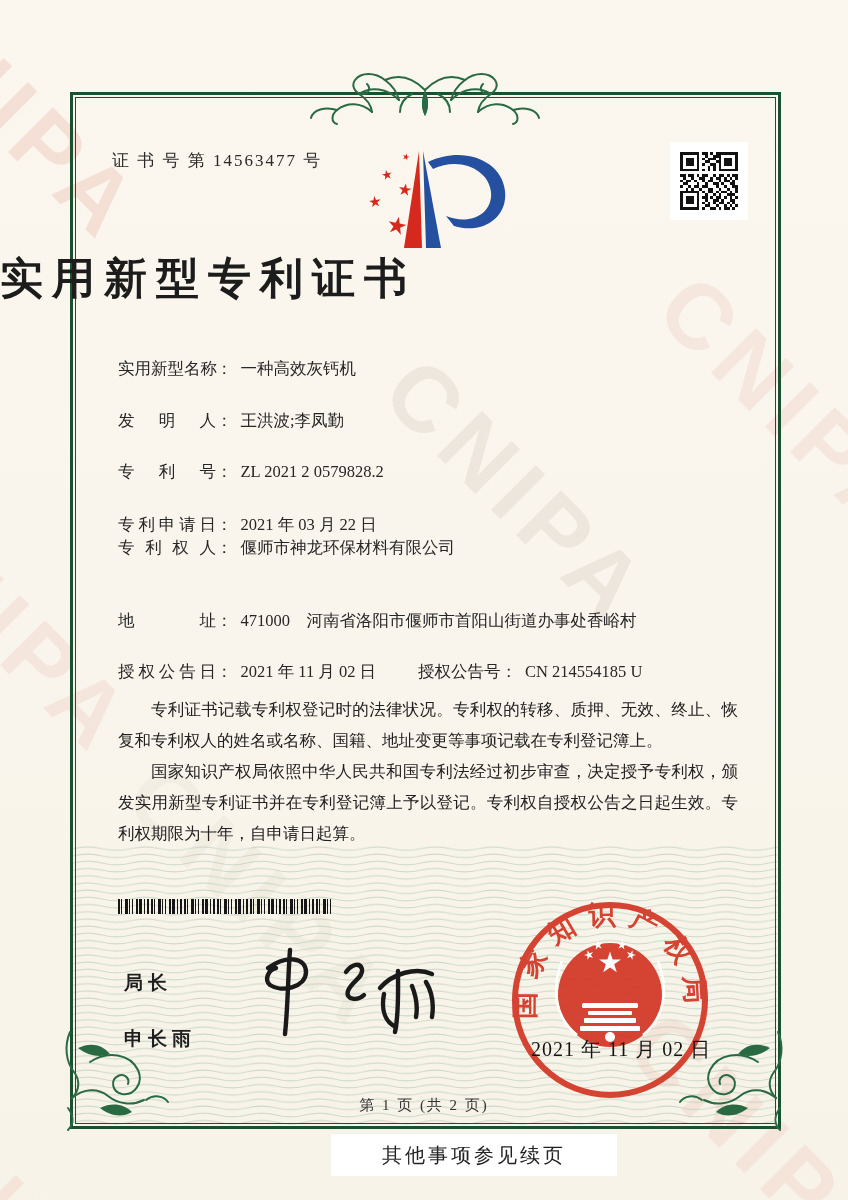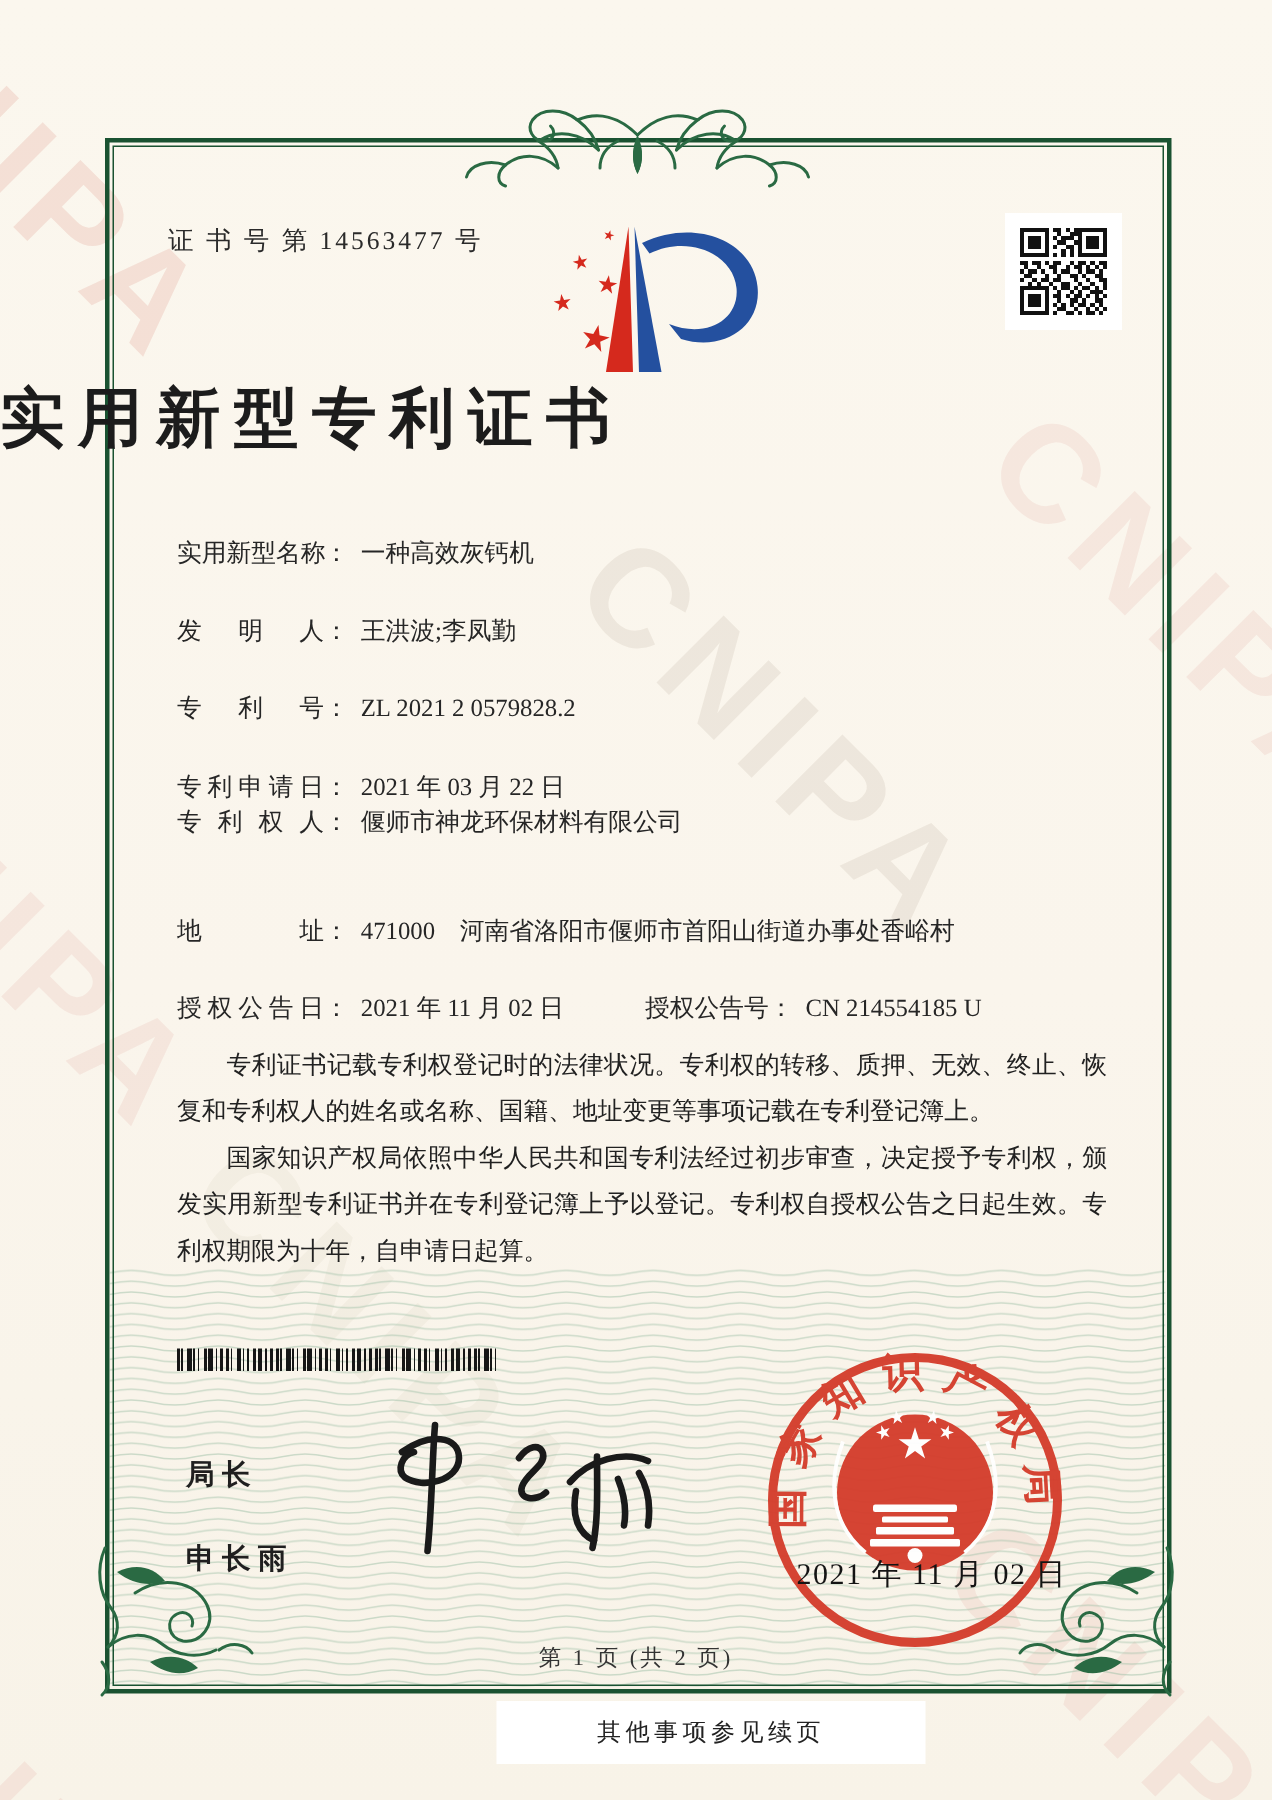--- a/index.html
+++ b/index.html
@@ -30,42 +30,42 @@
   .logo{position:absolute;left:342px;top:146px;width:182px;height:106px;z-index:3;}
   .qrbox{position:absolute;left:670px;top:142px;width:78px;height:78px;background:#ffffff;
     display:flex;align-items:center;justify-content:center;z-index:3;}
   .title{position:absolute;left:0;top:250px;width:100%;text-align:left;
     font-size:43px;font-weight:700;letter-spacing:9px;color:#1c1c1c;z-index:3;}
   
   .frow{position:absolute;left:118px;font-size:16.5px;line-height:22px;color:#262626;z-index:3;white-space:nowrap;}
   .flabel{display:inline-block;width:98px;text-align:justify;text-align-last:justify;vertical-align:bottom;}
   .fcolon{display:inline-block;}
   .fvalue{margin-left:8px;white-space:pre;font-family:Liberation Serif, serif;}
-  .grant-no{position:absolute;left:312px;top:0;white-space:nowrap;}
+  .grant-no{position:absolute;left:300px;top:0;white-space:nowrap;}
   
   .bodytxt{position:absolute;left:118px;top:694px;width:620px;z-index:3;
     font-size:16.5px;line-height:31px;text-align:justify;color:#212121;}
   .bodytxt p{margin:0;text-indent:2em;}
   
   .barcode{position:absolute;left:118px;top:899px;width:216px;height:15px;z-index:3;
     background:repeating-linear-gradient(90deg,#161616 0 2px,transparent 2px 3px,#161616 3px 4px,
       transparent 4px 7px,#161616 7px 10px,transparent 10px 11px,#161616 11px 12px,transparent 12px 14px,
       #161616 14px 15px,transparent 15px 18px,#161616 18px 20px,transparent 20px 21px,#161616 21px 24px,
       transparent 24px 26px,#161616 26px 27px,transparent 27px 29px,#161616 29px 31px,transparent 31px 33px);}
   .sig-title{position:absolute;left:124px;top:970px;font:700 19px "Liberation Sans",sans-serif;
     letter-spacing:5px;color:#1f1f1f;z-index:3;}
   .sig-name{position:absolute;left:124px;top:1006px;font:700 19px "Liberation Sans",sans-serif;
     letter-spacing:5px;color:#1f1f1f;z-index:3;margin-top:20px;}
   .signature{position:absolute;left:252px;top:942px;width:196px;height:102px;z-index:4;}
   .seal{position:absolute;left:505px;top:895px;width:210px;height:210px;z-index:3;opacity:0.95;}
   .sealdate{position:absolute;left:531px;top:1036px;font-size:20px;letter-spacing:1px;color:#141414;z-index:5;}
   .pageinfo{position:absolute;left:0;top:1096px;width:100%;text-align:center;
     font-size:15px;letter-spacing:2px;color:#333;z-index:3;}
   .notebox{position:absolute;left:331px;top:1134px;width:286px;height:42px;background:#ffffff;
-    display:flex;align-items:center;justify-content:center;font-size:16px;letter-spacing:3px;color:#222;z-index:3;}
+    display:flex;align-items:center;justify-content:center;font-size:20px;letter-spacing:3px;color:#222;z-index:3;}
 </style>
 </head>
 <body>
 
 <div class="paper">
 
   <div class="wm pink" style="left:-70px;top:-45px;">CNIPA</div>
   <div class="wm pink2" style="left:712px;top:255px;">CNIPA</div>
   <div class="wm pink2" style="left:-78px;top:468px;">CNIPA</div>
   <div class="wm gray" style="left:438px;top:338px;">CNIPA</div>

